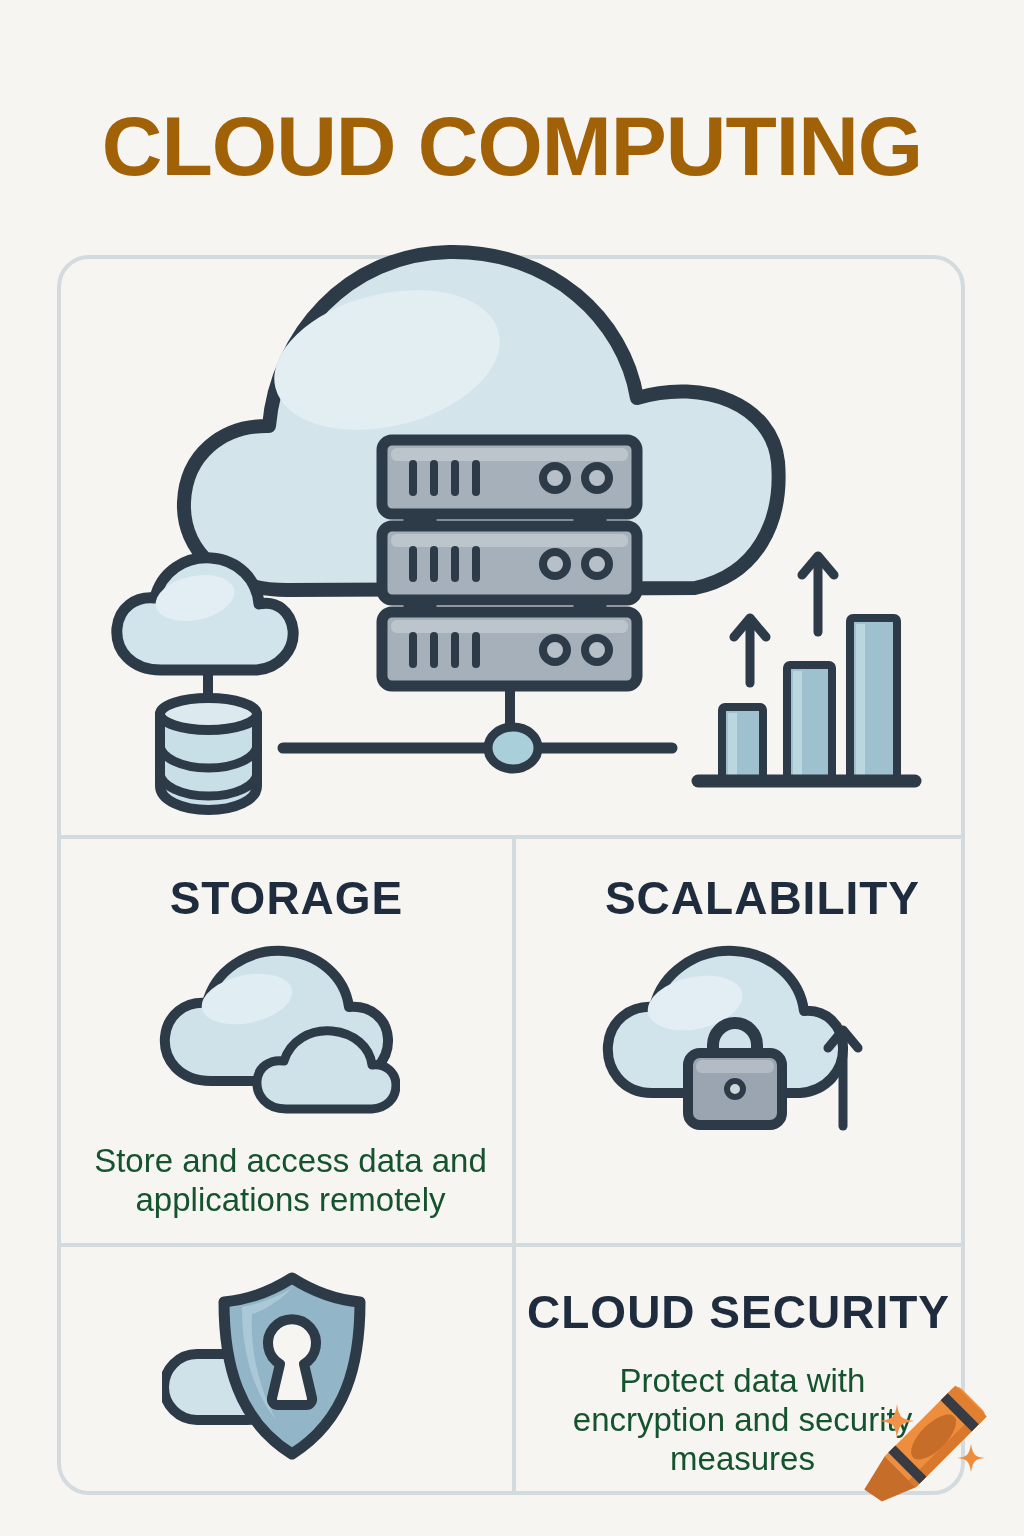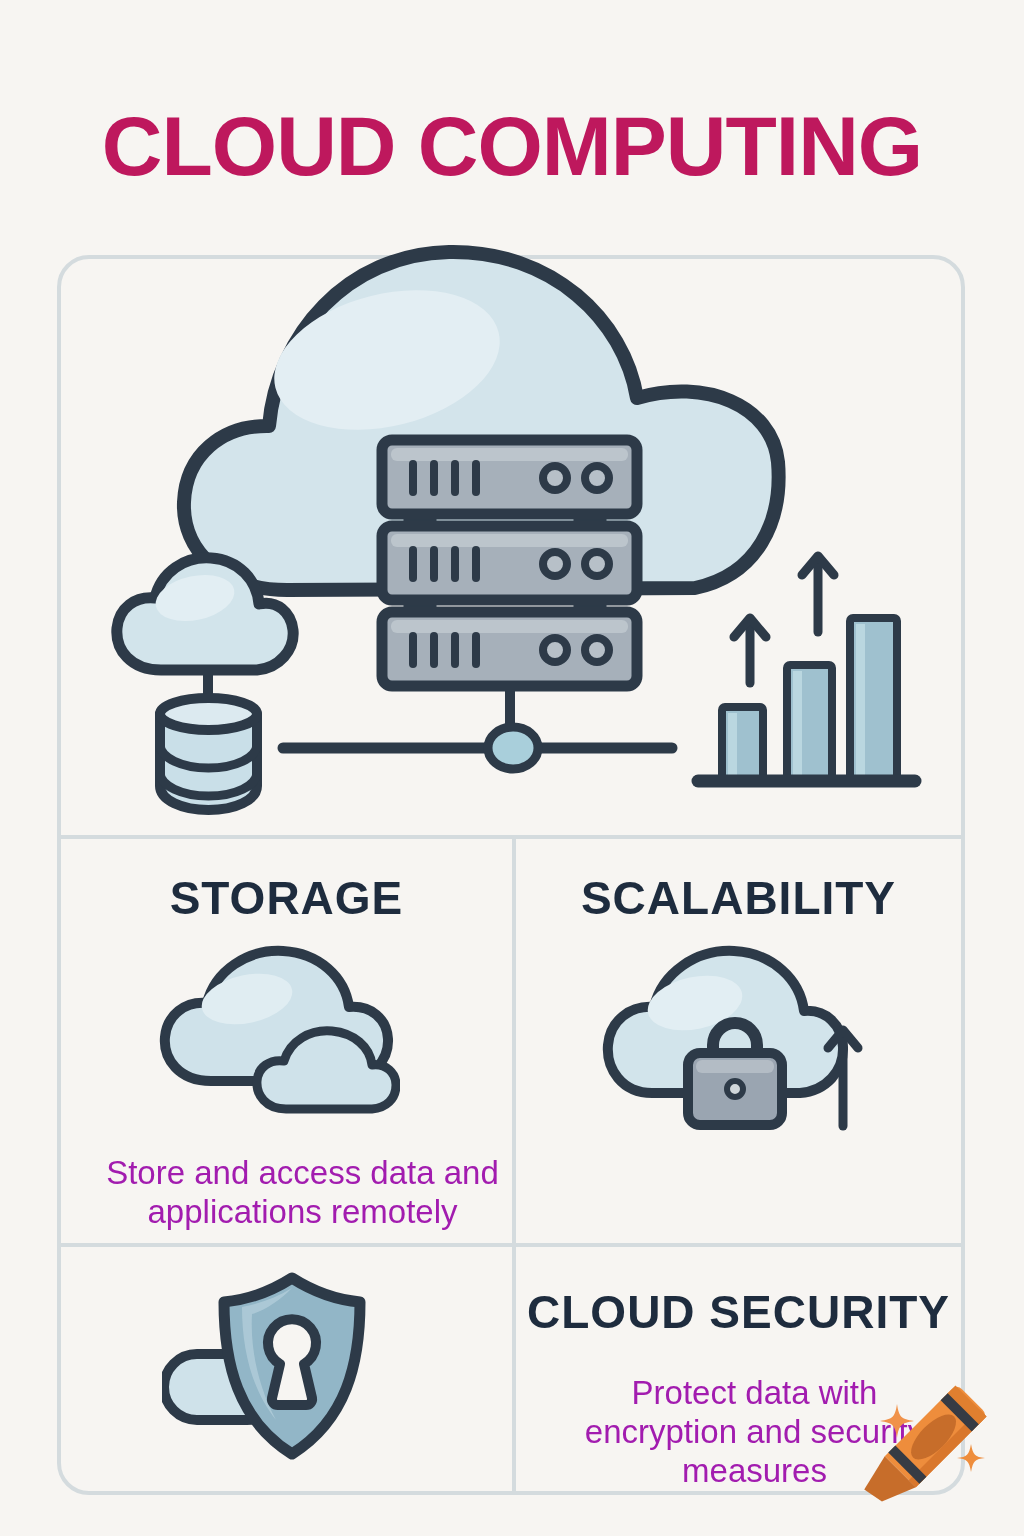--- a/index.html
+++ b/index.html
@@ -4,42 +4,42 @@
 <style>
   html,body{margin:0;padding:0;}
   body{background:#e9e9e9;font-family:"Liberation Sans",sans-serif;}
   .page{
     position:relative;width:1024px;height:1536px;margin:0 auto;
     background:#f7f5f2;overflow:hidden;
   }
   .page-title{
     position:absolute;left:0;top:98px;width:100%;
     text-align:center;font-size:84px;font-weight:700;
-    letter-spacing:-1px;color:#be185d;margin:0;
+    letter-spacing:-1px;color:#a16207;margin:0;
   }
   .panel{
     position:absolute;left:57px;top:255px;width:908px;height:1240px;
     border:4px solid #d4dbde;border-radius:32px;box-sizing:border-box;
   }
   .divider{position:absolute;background:#d4dbde;}
   .h-div1{left:0;top:576px;width:900px;height:4px;}
   .h-div2{left:0;top:984px;width:900px;height:4px;}
   .v-div{left:451px;top:576px;width:4px;height:656px;}
   .cell{position:absolute;box-sizing:border-box;}
   .cell-storage{left:0;top:580px;width:451px;height:404px;border-radius:30px;}
   .cell-scalability{left:455px;top:580px;width:445px;height:404px;}
   .cell-shield{left:0;top:988px;width:451px;height:244px;}
   .cell-security{left:455px;top:988px;width:445px;height:244px;}
   .card-title{
     position:absolute;left:0;width:100%;text-align:center;
     font-size:46px;font-weight:700;letter-spacing:1px;color:#1e2c3e;margin:0;
   }
   .card-desc{
     position:absolute;text-align:center;font-size:33px;line-height:1.18;
-    color:#a21caf;margin:16px;left:50%;transform:translateX(-50%);
+    color:#14532d;margin:4px;left:50%;transform:translateX(-50%);
   }
   .hero-svg{position:absolute;left:57px;top:240px;width:908px;height:600px;overflow:visible;}
   .abs{position:absolute;}
 </style>
 </head>
 <body>
 
 <div class="page">
 
   <h1 class="page-title">CLOUD COMPUTING</h1>
@@ -53,21 +53,21 @@
       <h2 class="card-title" style="top:32px;">STORAGE</h2>
       <svg class="abs" style="left:94px;top:102px;" width="245" height="175" viewBox="0 0 245 175">
         <path d="M56,140 C24,140 8,118 10,96 C12,74 30,60 52,62 C60,30 92,8 128,10 C164,12 190,36 194,66 C216,64 232,78 233,98 C234,120 216,138 192,140 Z" fill="#cfe2ea" stroke="#2d3a48" stroke-width="10" stroke-linejoin="round"></path>
         <ellipse cx="92" cy="58" rx="46" ry="24" fill="#e0edf2" transform="rotate(-12 92 58)"></ellipse>
         <path d="M131,168 C111,168 101,154 102,140 C103,126 115,118 129,120 C135,100 155,88 177,90 C199,92 215,106 217,124 C231,122 241,132 241,144 C241,158 231,167 217,168 Z" fill="#cfe2ea" stroke="#2d3a48" stroke-width="9" stroke-linejoin="round"></path>
       </svg>
       <p class="card-desc" style="top:299px;width:440px;">Store and access data and applications remotely</p>
     </div>
 
     <div class="cell cell-scalability">
-      <h2 class="card-title" style="top:32px;">SCALABILITY</h2>
+      <h2 class="card-title" style="top:32px;padding-left:24px;">SCALABILITY</h2>
       <svg class="abs" style="left:84px;top:102px;" width="270" height="192" viewBox="0 0 270 192">
         <path d="M52,152 C22,152 6,128 8,104 C10,80 30,64 54,66 C62,32 96,8 134,10 C172,12 200,38 204,70 C226,68 242,84 243,106 C244,130 226,150 200,152 Z" fill="#d2e4eb" stroke="#2d3a48" stroke-width="10" stroke-linejoin="round"></path>
         <ellipse cx="95" cy="62" rx="48" ry="26" fill="#e2eef3" transform="rotate(-12 95 62)"></ellipse>
         <line x1="243" y1="185" x2="243" y2="98" stroke="#2d3a48" stroke-width="9" stroke-linecap="round"></line>
         <path d="M228,107 L243,89 L258,107" fill="none" stroke="#2d3a48" stroke-width="9" stroke-linecap="round" stroke-linejoin="round"></path>
         <path d="M113,114 v-10 a22,22 0 0 1 44,0 v10" fill="none" stroke="#2d3a48" stroke-width="12" stroke-linecap="round"></path>
         <rect x="88" y="112" width="94" height="72" rx="12" fill="#9aa5b1" stroke="#2d3a48" stroke-width="10"></rect>
         <rect x="96" y="119" width="78" height="13" rx="6" fill="#b3bcc5"></rect>
         <circle cx="135" cy="148" r="8" fill="#cfd6da" stroke="#2d3a48" stroke-width="6"></circle>
       </svg>

